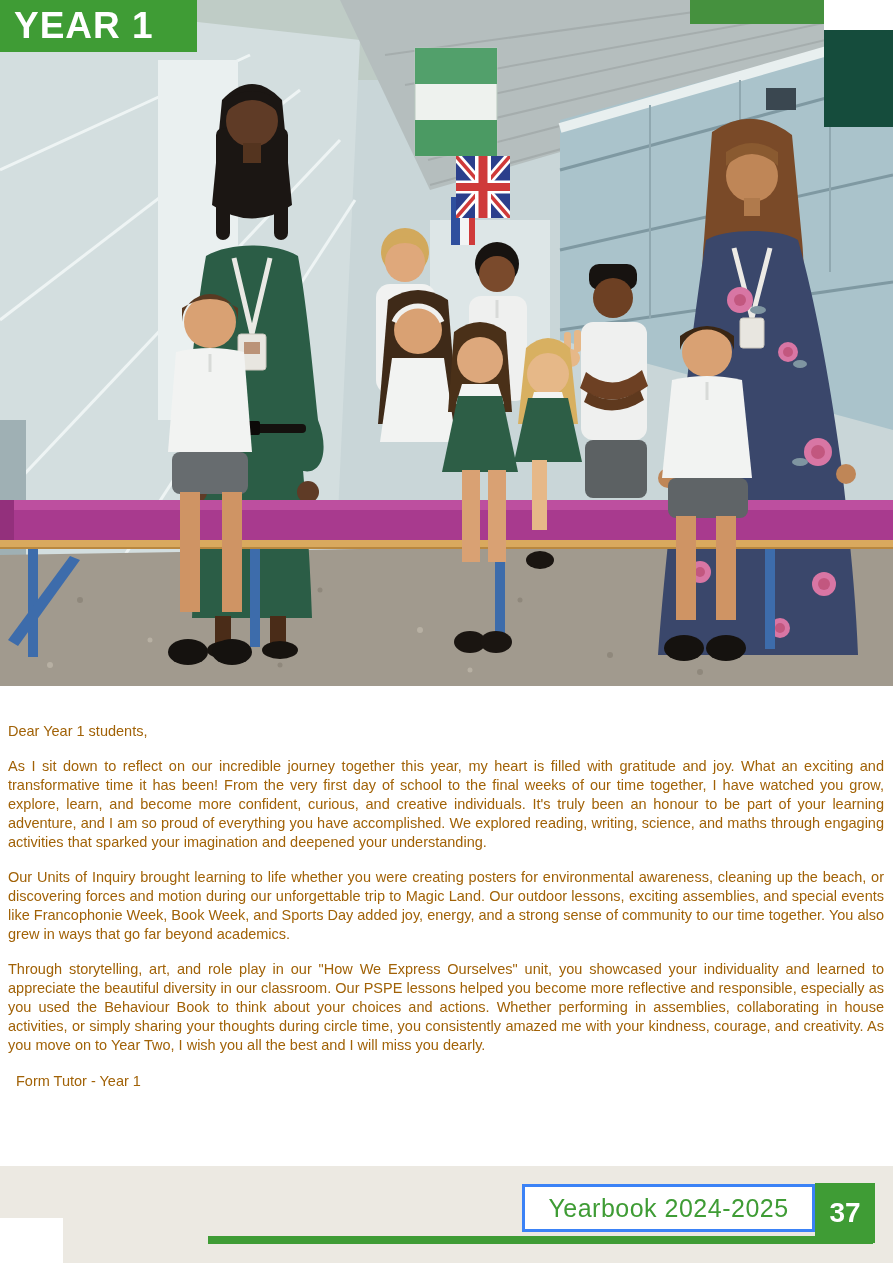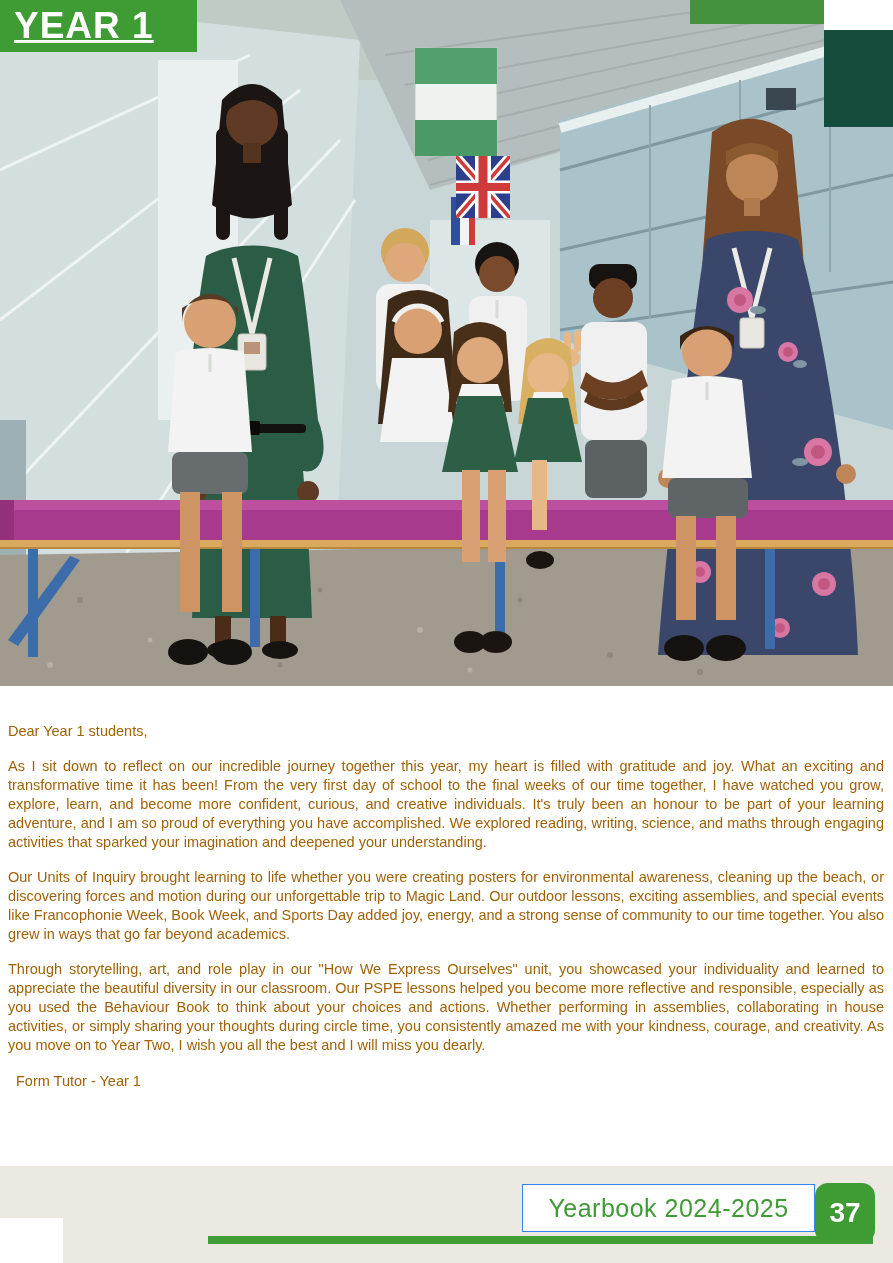--- a/index.html
+++ b/index.html
@@ -28,21 +28,20 @@
     left: 0; top: 0;
     width: 197px; height: 52px;
     background: #3f9c35;
     color: #ffffff;
     display: flex;
     align-items: center;
     padding-left: 14px;
     font-size: 37px;
     font-weight: 800;
     letter-spacing: 1px;
-    text-decoration: underline;
   }
   .deco-block-green {
     position: absolute;
     left: 690px; top: 0;
     width: 134px; height: 24px;
     background: #45913e;
   }
   .deco-block-white {
     position: absolute;
     left: 824px; top: 0;
@@ -84,40 +83,39 @@
     position: absolute;
     left: 208px; top: 70px;
     width: 665px; height: 8px;
     background: #3f9c35;
   }
   .yearbook-box {
     position: absolute;
     left: 522px; top: 18px;
     width: 293px; height: 48px;
     background: #ffffff;
-    border: 1px solid #3b82f6;
+    border: 3px solid #3b82f6;
     display: flex;
     align-items: center;
     justify-content: center;
     color: #3f9c35;
     font-size: 25px;
     letter-spacing: 0.5px;
   }
   .page-number-box {
     position: absolute;
     left: 815px; top: 17px;
     width: 60px; height: 60px;
     background: #3f9c35;
     display: flex;
     align-items: center;
     justify-content: center;
     color: #ffffff;
     font-size: 28px;
     font-weight: 700;
-    border-radius: 13px;
   }
   .footer-notch {
     position: absolute;
     left: 0; top: 52px;
     width: 63px; height: 45px;
     background: #ffffff;
   }
 </style>
 </head>
 <body>

